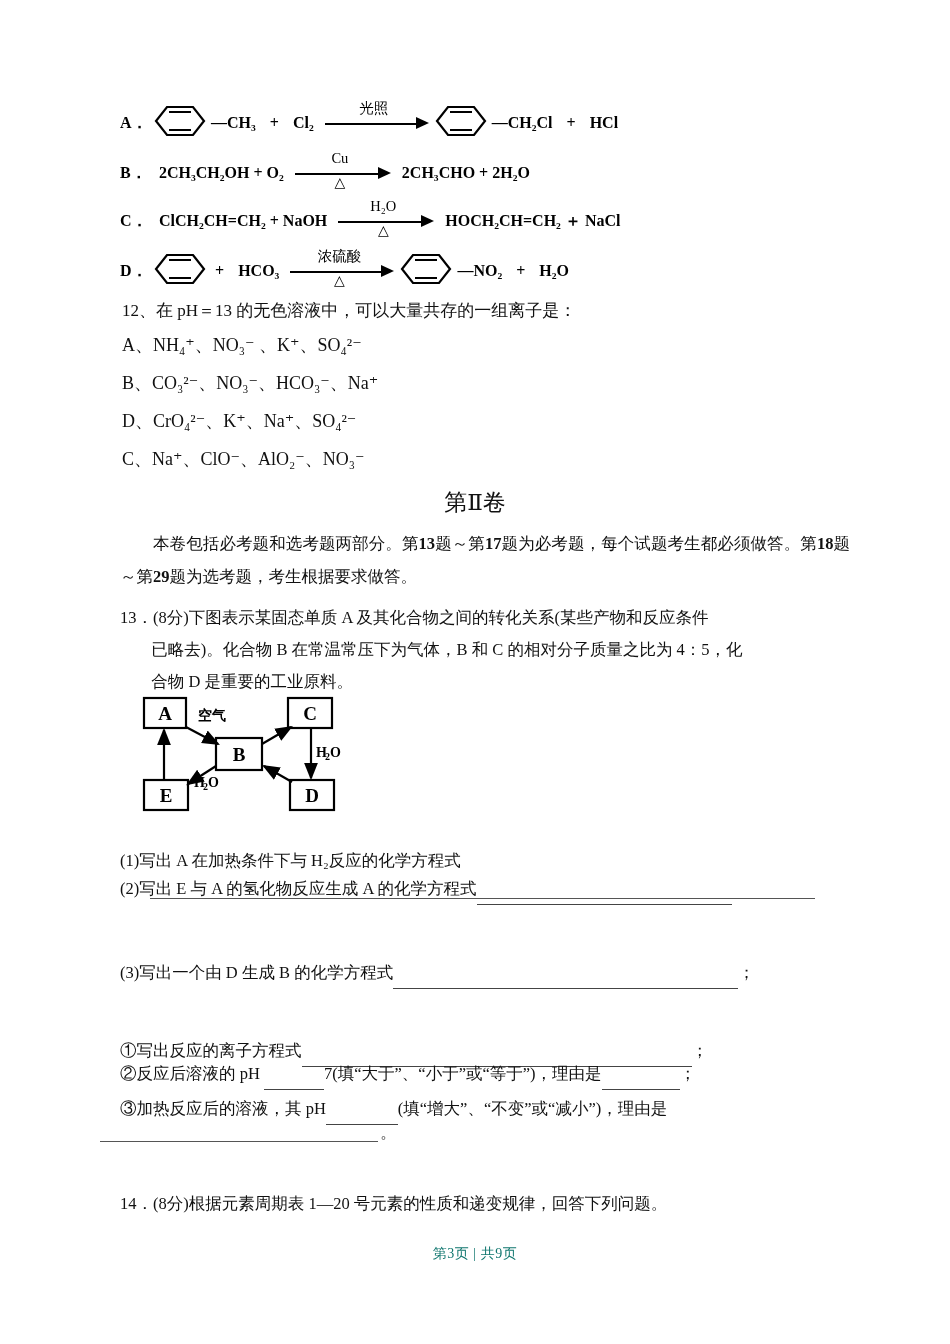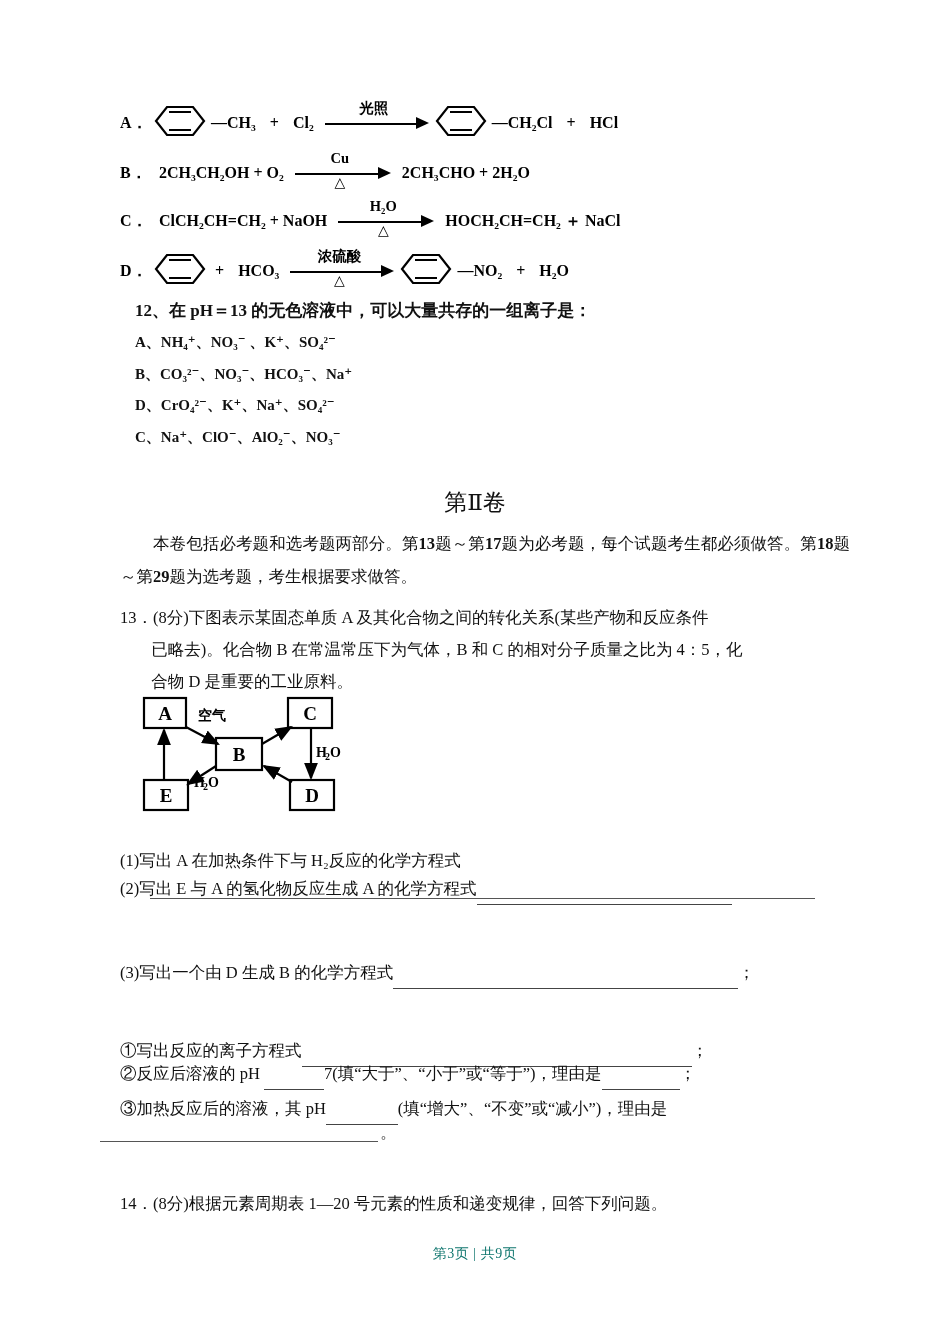--- a/index.html
+++ b/index.html
@@ -78,43 +78,42 @@
     border-left: 13px solid #000;
     border-top: 6px solid transparent;
     border-bottom: 6px solid transparent;
   }
   .arrow .above {
     position: absolute;
     left: 0; right: 6px;
     top: -5px;
     text-align: center;
     font-size: 14.5px;
-    font-weight: bold;
+    font-weight: normal;
     line-height: 1;
   }
   .arrow .below {
     position: absolute;
     left: 0; right: 6px;
     top: 20px;
     text-align: center;
     font-size: 14px;
     font-weight: bold;
     line-height: 1;
   }
 
   
   #q12 {
     position: absolute;
-    left: 135px;
+    left: 122px;
     top: 295px;
     width: 720px;
-    font-weight: bold;
   }
   #q12 .stem { font-size: 17px; line-height: 1.9; }
-  #q12 .opt { font-size: 15px; line-height: 2.1; }
+  #q12 .opt { font-size: 18px; line-height: 2.1; }
 
   
   #sec2-title {
     position: absolute;
     left: 0; right: 0;
     top: 487px;
     text-align: center;
     font-size: 23px;
     font-family: "Liberation Serif", "DejaVu Serif", serif;
   }

